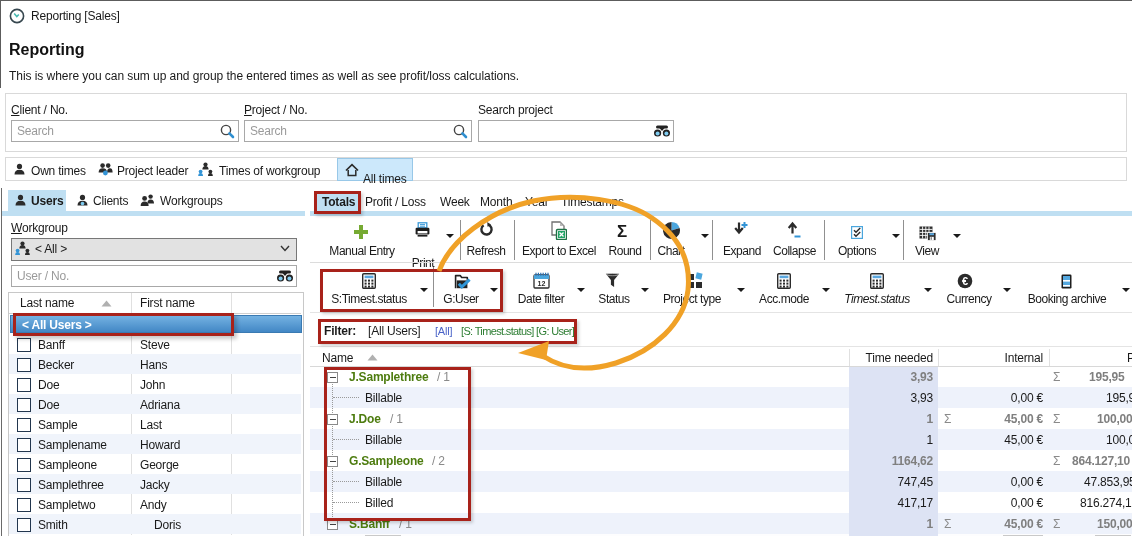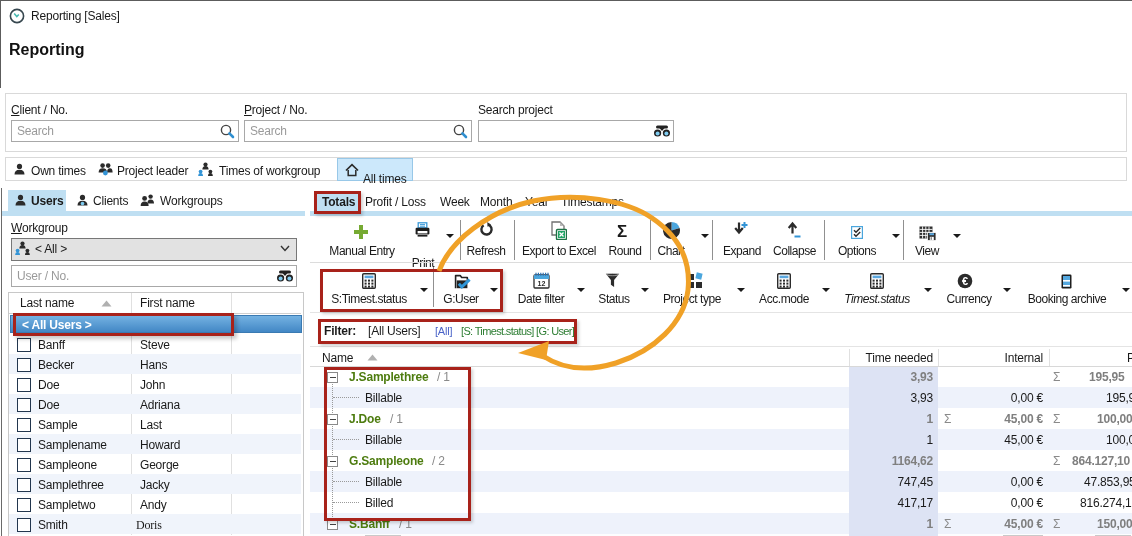--- a/index.html
+++ b/index.html
@@ -29,20 +29,21 @@
   <div class="abs" style="left:0;top:0;width:1132px;height:1px;background:#5c5c5c;"></div>
   <div class="abs" style="left:0;top:0;width:1px;height:88px;background:#5c5c5c;"></div>
 
   <svg class="abs" style="left:9px;top:8px" width="16" height="16" viewBox="0 0 16 16">
     <circle cx="8" cy="8" r="6.6" fill="none" stroke="#37474f" stroke-width="1.6"></circle>
     <path d="M5.2 5.5 L7.8 8.6 L9.8 6.4" fill="none" stroke="#45b8b0" stroke-width="1.5"></path>
   </svg>
   <div class="lbl" style="left:31px;top:9px;">Reporting [Sales]</div>
 
   <div class="lbl" style="left:9px;top:41px;font-size:16px;font-weight:bold;color:#111;letter-spacing:0;">Reporting</div>
+  <div class="lbl" style="left:9px;top:69px;letter-spacing:-0.05px;">This is where you can sum up and group the entered times as well as see profit/loss calculations.</div>
 
   <div class="abs" style="left:5px;top:93px;width:1120px;height:57px;border:1px solid #d9d9d9;"></div>
   <div class="lbl" style="left:11px;top:103px;"><u>C</u>lient / No.</div>
   <div class="inp" style="left:11px;top:120px;width:226px;height:20px;"></div>
   <div class="lbl ph" style="left:17px;top:124px;">Search</div>
   <svg class="abs" style="left:219px;top:123px" width="16" height="16" viewBox="0 0 16 16">
     <circle cx="7" cy="7" r="4.6" fill="none" stroke="#444" stroke-width="1.4"></circle>
     <path d="M10.4 10.4 L14 14" stroke="#2f8fd0" stroke-width="2.6" stroke-linecap="round"></path>
   </svg>
   <div class="lbl" style="left:244px;top:103px;"><u>P</u>roject / No.</div>
@@ -179,21 +180,21 @@
       <div class="lbl" style="left:38px;top:458px;">Sampleone</div>
       <div class="lbl" style="left:140px;top:458px;">George</div>
     <div class="chk" style="left:17px;top:478px;"></div>
       <div class="lbl" style="left:38px;top:478px;">Samplethree</div>
       <div class="lbl" style="left:140px;top:478px;">Jacky</div>
     <div class="chk" style="left:17px;top:498px;"></div>
       <div class="lbl" style="left:38px;top:498px;">Sampletwo</div>
       <div class="lbl" style="left:140px;top:498px;">Andy</div>
     <div class="chk" style="left:17px;top:518px;"></div>
       <div class="lbl" style="left:38px;top:518px;">Smith</div>
-      <div class="lbl" style="left:136px;top:518px;font-family:Liberation Serif, serif;">Doris</div>
+      <div class="lbl" style="left:154px;top:518px;">Doris</div>
   </div>
 
   <div class="abs" style="left:10px;top:315px;width:290px;height:16px;background:linear-gradient(#74b2e2,#4287c5);border:1px solid #3a7ab2;"></div>
   <div class="lbl" style="left:22px;top:318px;color:#fff;font-weight:bold;">&lt; All Users &gt;</div>
   <div class="redbox" style="left:13px;top:313px;width:215px;height:17px;box-shadow:3px 3px 4px rgba(0,0,0,0.22);"></div>
 
   <div id="rtabs">
     <div class="abs" style="left:310px;top:211px;width:822px;height:5px;background:#bfdff2;"></div>
     <div class="abs" style="left:317px;top:193px;width:41px;height:19px;background:#bfdff2;"></div>
     <div class="lbl" style="left:322px;top:195px;font-weight:bold;">Totals</div>

